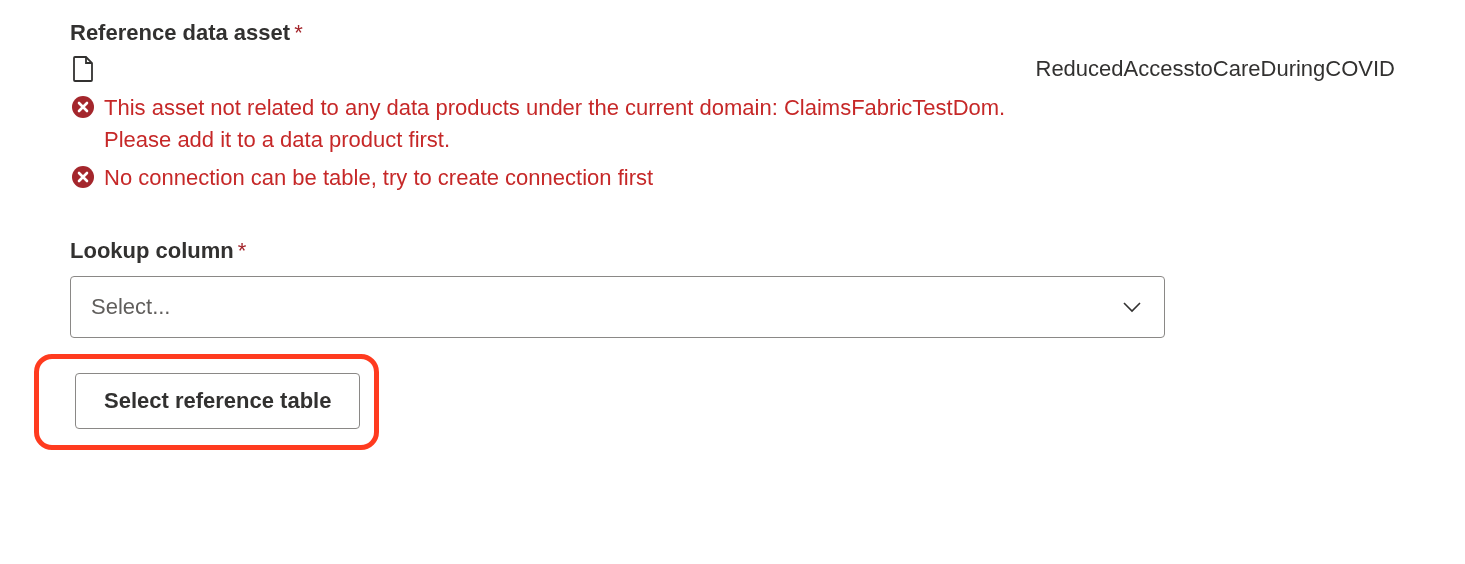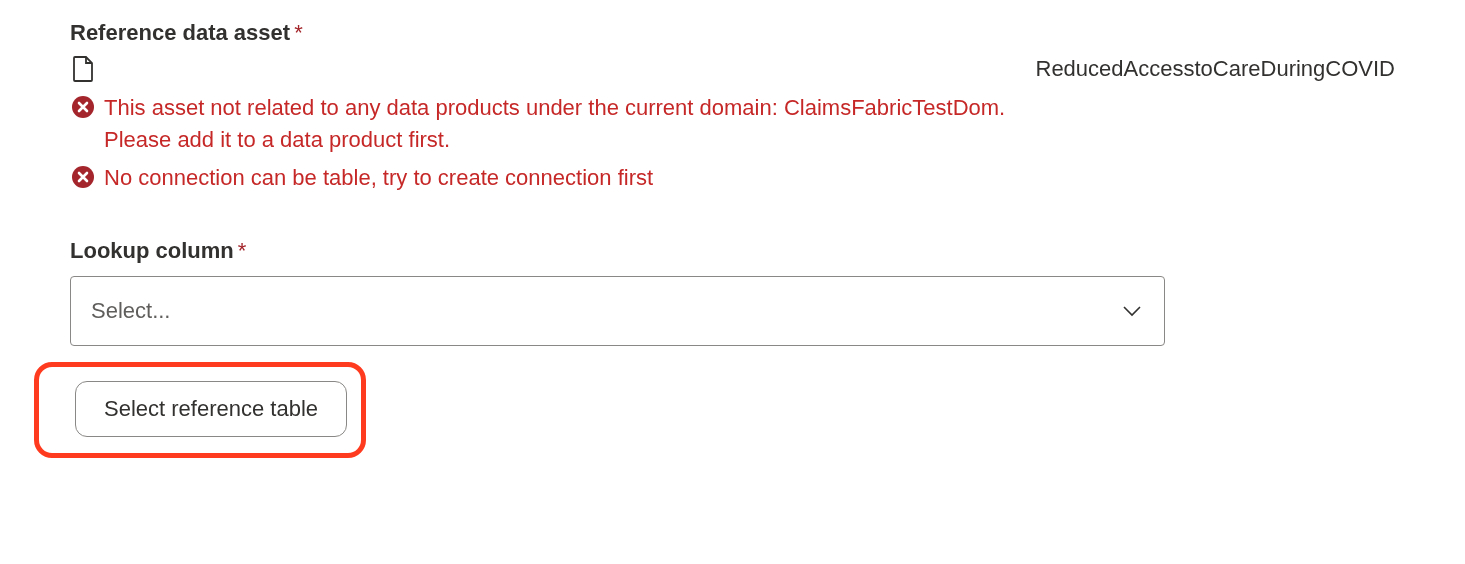--- a/index.html
+++ b/index.html
@@ -65,21 +65,21 @@
       margin-top: 44px;
     }
     .select-wrapper {
       margin-top: 12px;
     }
     .select-control {
       width: 1095px;
       max-width: 100%;
       border: 1px solid #8a8886;
       border-radius: 4px;
-      height: 70px;
+      height: 62px;
       display: flex;
       align-items: center;
       justify-content: space-between;
       padding: 0 20px;
       background: #ffffff;
       cursor: pointer;
     }
     .select-placeholder {
       color: #605e5c;
     }
@@ -92,25 +92,25 @@
       margin-left: -36px;
     }
     .highlight-box {
       border: 5px solid #ff3b1f;
       border-radius: 18px;
       padding: 14px 14px 16px 36px;
       display: inline-block;
     }
     .select-ref-button {
       border: 1px solid #8a8886;
-      border-radius: 12px;
+      border-radius: 4px;
       background: #ffffff;
       color: #323130;
       font-size: 22px;
-      font-weight: 400;
+      font-weight: 700;
       padding: 14px 28px;
       cursor: pointer;
       font-family: inherit;
     }
   </style>
 </head>
 <body>
 
 <div class="field-label">
   <span>Reference data asset</span>

